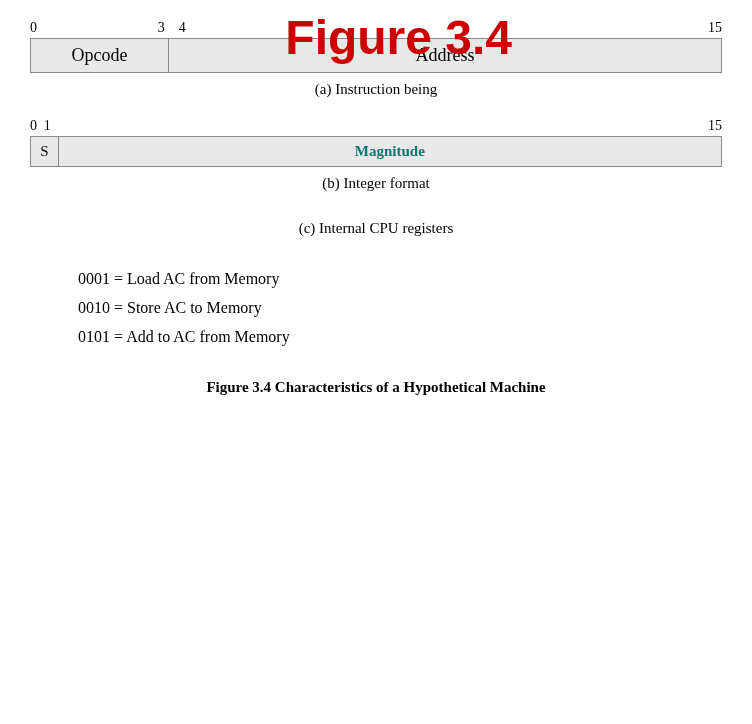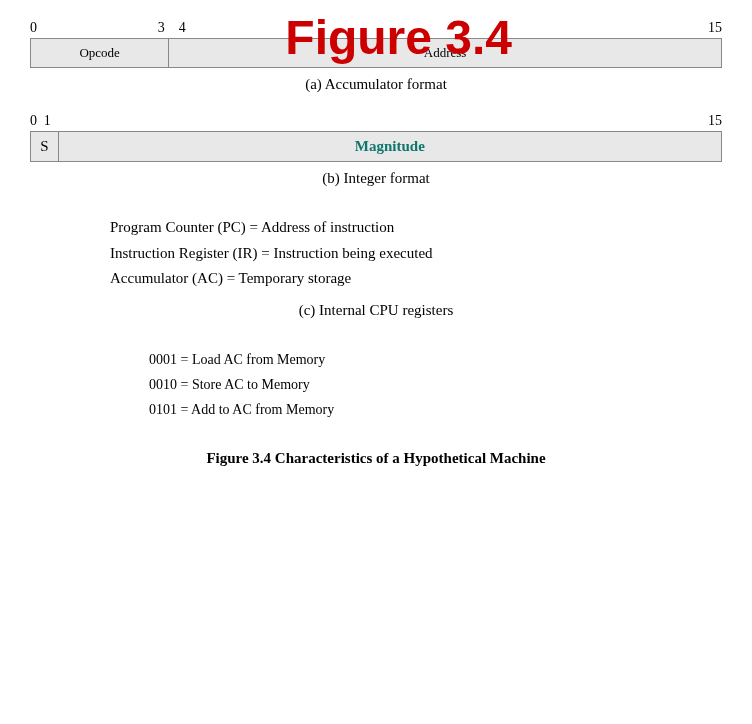--- a/index.html
+++ b/index.html
@@ -21,21 +21,21 @@
       width: 100%;
       border-collapse: collapse;
       table-layout: fixed;
     }
 
     .format-table td {
       border: 1px solid #888;
       text-align: center;
       padding: 6px 12px;
       background: #e8e8e8;
-      font-size: 13px;
+      font-size: 18px;
     }
 
     .format-table .opcode-cell {
       width: 20%;
     }
 
     .format-table .address-cell {
       width: 80%;
     }
 
@@ -73,23 +73,23 @@
 
     
     .registers-text {
       margin-left: 80px;
       line-height: 1.7;
       font-size: 15px;
     }
 
     
     .opcodes-text {
-      margin-left: 119px;
+      margin-left: 48px;
       line-height: 1.8;
-      font-size: 14px;
+      font-size: 16px;
     }
 
     
     .figure-title {
       text-align: center;
       font-weight: bold;
       font-size: 15px;
       margin-top: 14px;
     }
 
@@ -138,21 +138,21 @@
 
   <table class="format-table">
     <tbody>
         <tr>
       <td class="opcode-cell">Opcode</td>
       <td class="address-cell">Address</td>
     </tr>
   </tbody>
     </table>
 
-  <div class="caption">(a) Accumulator format</div>
+  <div class="caption">(a) Instruction being</div>
 </div>
 
 <div class="section" style="margin-top: 20px;">
   <div class="top-labels">
     <span>0</span>
     <span style="margin-right: 94%;">1</span>
     <span>15</span>
   </div>
 
   <table class="int-table">
@@ -161,25 +161,20 @@
       <td class="s-cell">S</td>
       <td class="mag-cell">Magnitude</td>
     </tr>
   </tbody>
     </table>
 
   <div class="caption">(b) Integer format</div>
 </div>
 
 <div class="section" style="margin-top: 10px;">
-  <div class="registers-text">
-    <div>Program Counter (PC) = Address of instruction</div>
-    <div>Instruction Register (IR) = Instruction being executed</div>
-    <div>Accumulator (AC) = Temporary storage</div>
-  </div>
   <div class="caption" style="margin-top:10px;">(c) Internal CPU registers</div>
 </div>
 
 <div class="section" style="margin-top: 10px;">
   <div class="opcodes-text">
     <div>0001 = Load AC from Memory</div>
     <div>0010 = Store AC to Memory</div>
     <div>0101 = Add to AC from Memory</div>
   </div>
 </div>

